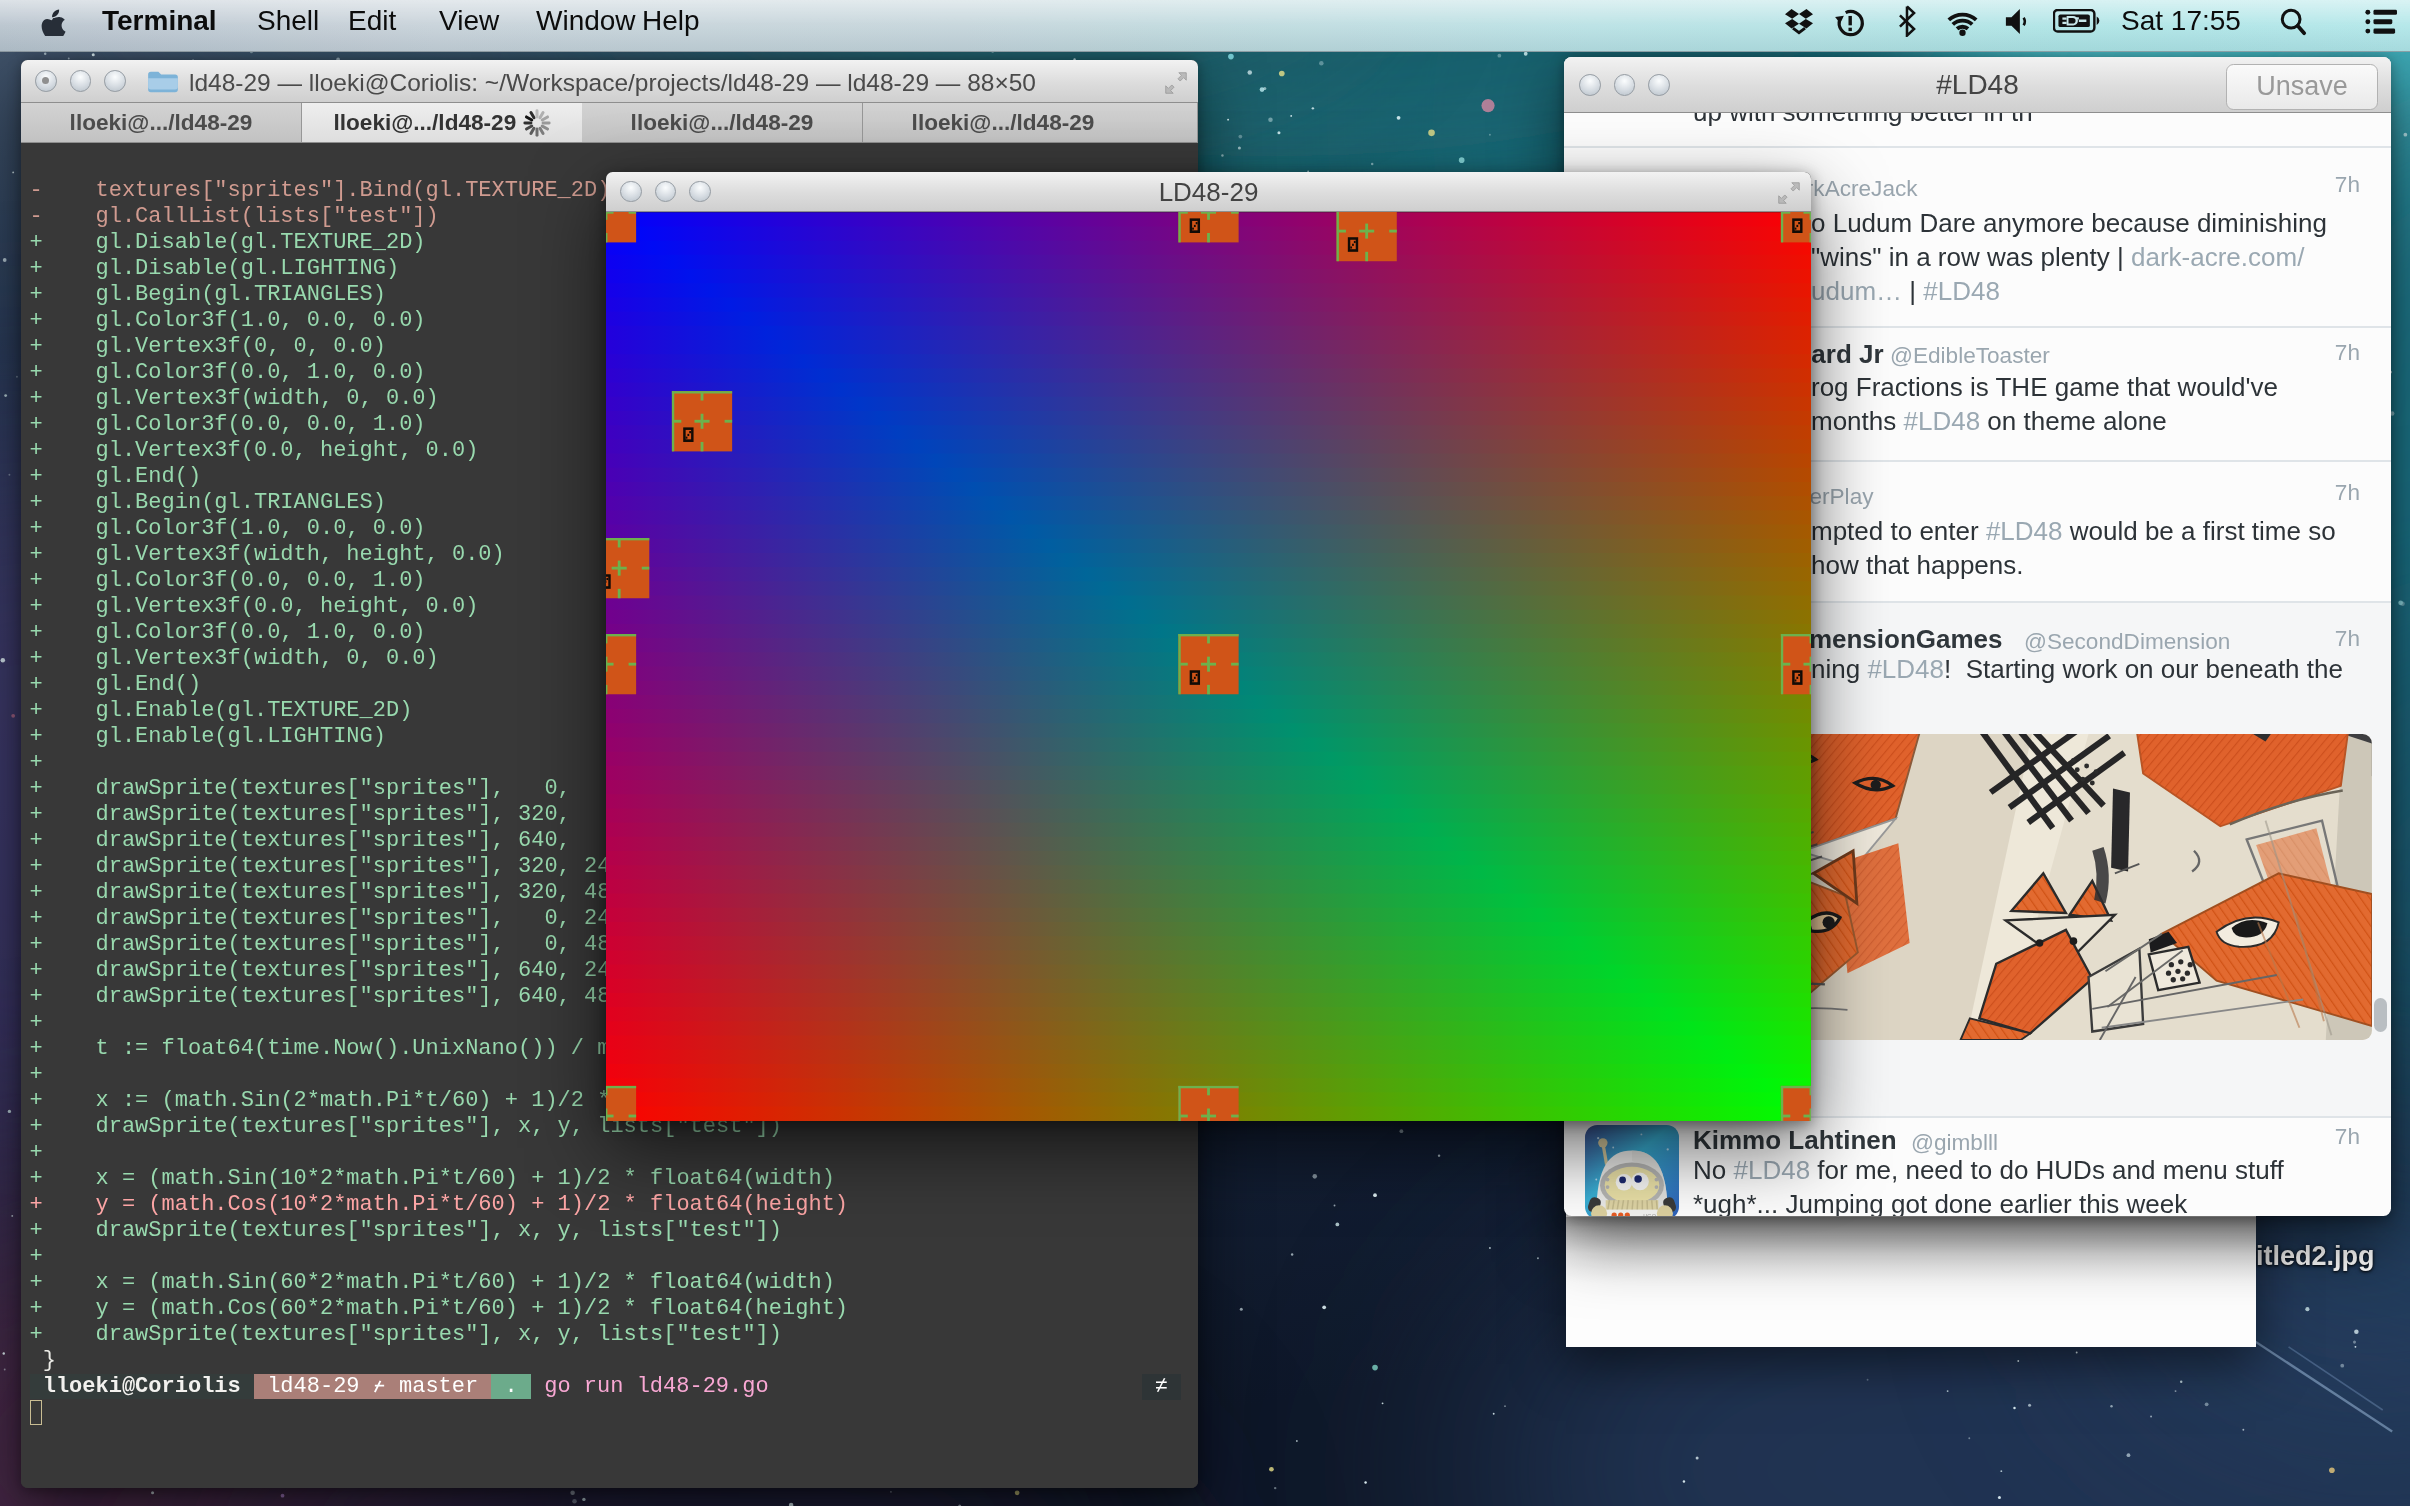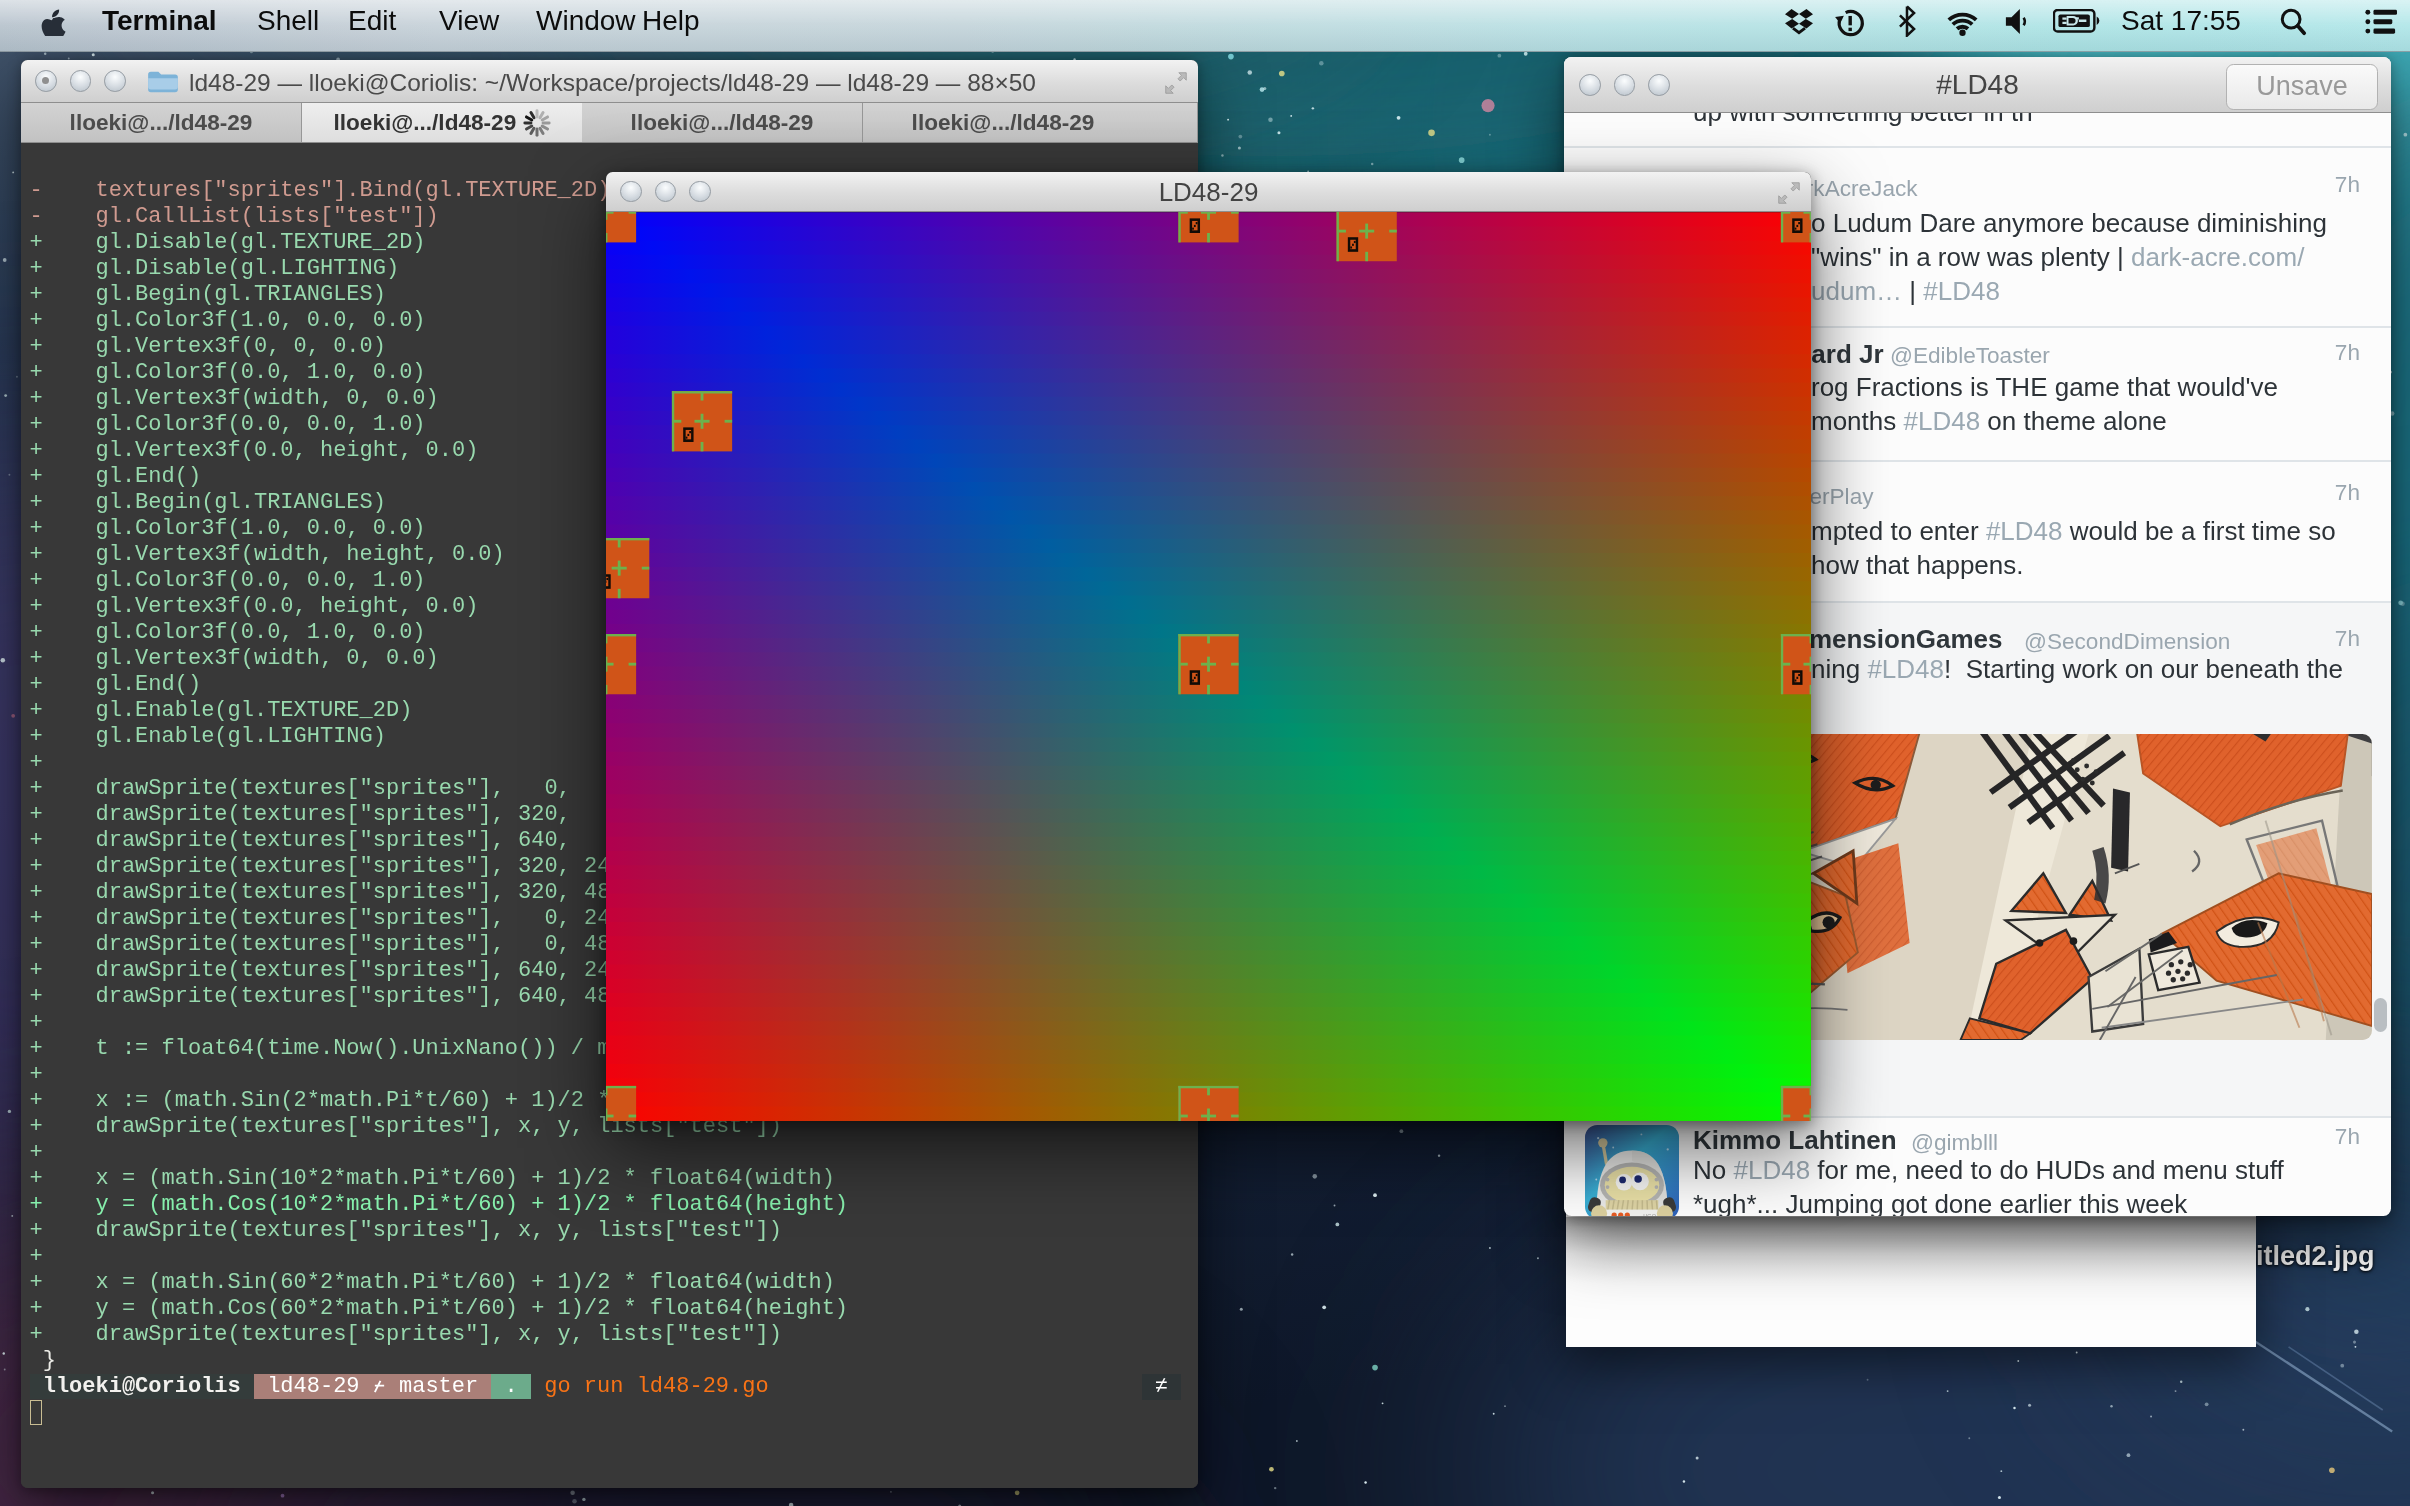--- a/index.html
+++ b/index.html
@@ -282,30 +282,30 @@
 <div class="trow" style="color:#98d9ae">+    drawSprite(textures["sprites"],   0, 480, lists["test"])</div>
 <div class="trow" style="color:#98d9ae">+    drawSprite(textures["sprites"], 640, 240, lists["test"])</div>
 <div class="trow" style="color:#98d9ae">+    drawSprite(textures["sprites"], 640, 480, lists["test"])</div>
 <div class="trow" style="color:#98d9ae">+</div>
 <div class="trow" style="color:#98d9ae">+    t := float64(time.Now().UnixNano()) / math.Pow(10, 9)</div>
 <div class="trow" style="color:#98d9ae">+</div>
 <div class="trow" style="color:#98d9ae">+    x := (math.Sin(2*math.Pi*t/60) + 1)/2 * float64(width)</div>
 <div class="trow" style="color:#98d9ae">+    drawSprite(textures["sprites"], x, y, lists["test"])</div>
 <div class="trow" style="color:#98d9ae">+</div>
 <div class="trow" style="color:#98d9ae">+    x = (math.Sin(10*2*math.Pi*t/60) + 1)/2 * float64(width)</div>
-<div class="trow" style="color:#86efac">+    y = (math.Cos(10*2*math.Pi*t/60) + 1)/2 * float64(height)</div>
+<div class="trow" style="color:#fca5a5">+    y = (math.Cos(10*2*math.Pi*t/60) + 1)/2 * float64(height)</div>
 <div class="trow" style="color:#98d9ae">+    drawSprite(textures["sprites"], x, y, lists["test"])</div>
 <div class="trow" style="color:#98d9ae">+</div>
 <div class="trow" style="color:#98d9ae">+    x = (math.Sin(60*2*math.Pi*t/60) + 1)/2 * float64(width)</div>
 <div class="trow" style="color:#98d9ae">+    y = (math.Cos(60*2*math.Pi*t/60) + 1)/2 * float64(height)</div>
 <div class="trow" style="color:#98d9ae">+    drawSprite(textures["sprites"], x, y, lists["test"])</div>
 <div class="trow" style="color:#ebebe6"> }</div>
 <div class="trow"><span style="background:#343c3b;color:#f2f1ee"> <b>lloeki@Coriolis</b> </span><span style="background:#aa7f78;color:#fff"> ld48-29 <svg width="13" height="19" viewBox="0 0 14 20" style="vertical-align:-3.8px">
               <path d="M2 16 L8 4 M2 9 H12" stroke="#fff" stroke-width="2" fill="none"></path>
-            </svg> master </span><span style="background:#6cab8b;color:#fff"> . </span><span style="color:#f97316"> go run ld48-29.go</span><span style="position:absolute;left:1112px;background:#2e3436;color:#fff">&nbsp;≠&nbsp;</span></div>
+            </svg> master </span><span style="background:#6cab8b;color:#fff"> . </span><span style="color:#f9a8d4"> go run ld48-29.go</span><span style="position:absolute;left:1112px;background:#2e3436;color:#fff">&nbsp;≠&nbsp;</span></div>
 <div class="trow"><span style="display:inline-block;width:12.7px;height:25.4px;border:1.9px solid #c9bd93;vertical-align:-5.6px"></span></div>
  </div>
     </div>
 </div>
 
 <div id="tw" class="win">
  <div style="position:absolute;inset:0;border-radius:7.5px;overflow:hidden">
   <div class="tweet-text" style="left:129px;top:38px">up with something better in th</div>
   <div class="sep" style="top:89px"></div>
 

